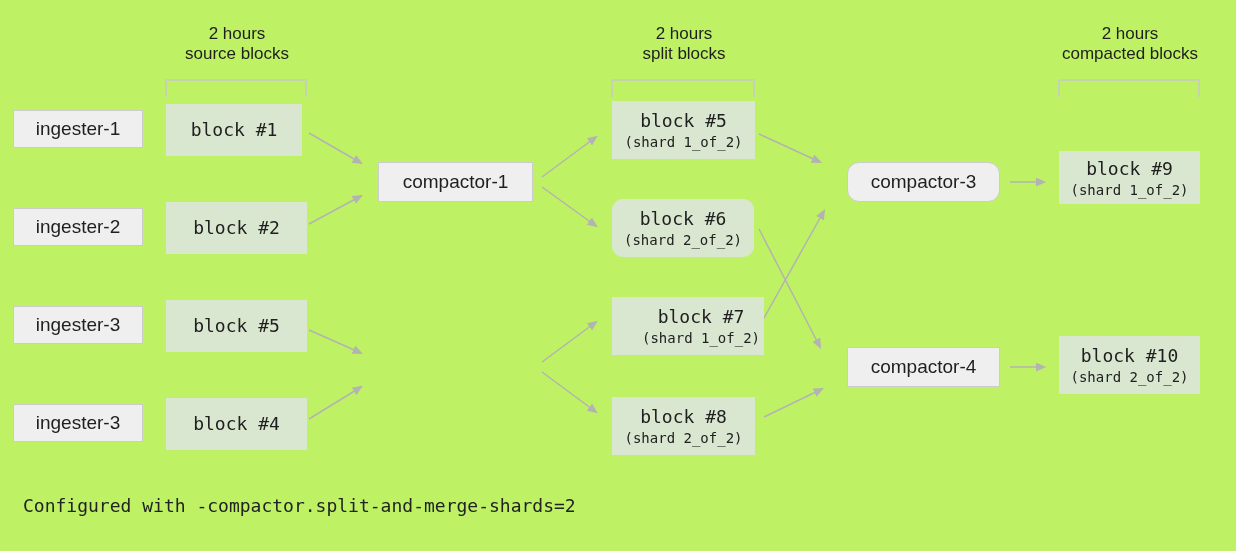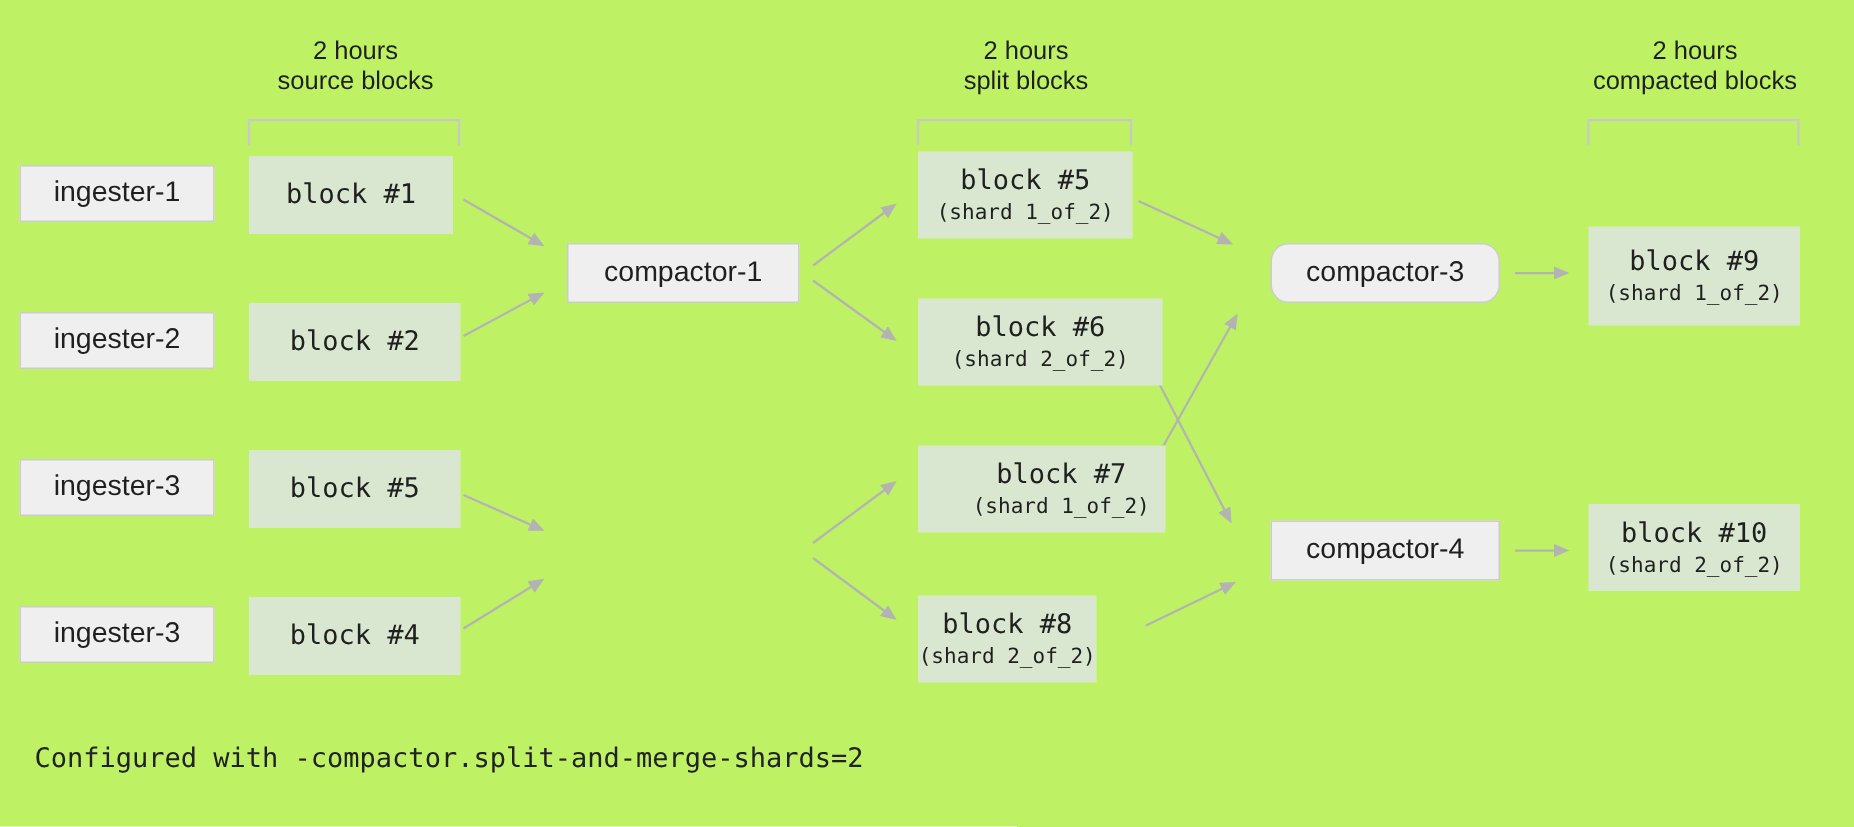--- a/index.html
+++ b/index.html
@@ -134,37 +134,37 @@
   <div class="green-block" style="left:166px; top:398px; width:141px; height:52px;">
     <div class="blabel">block #4</div>
   </div>
 
   <div class="gray-node" style="left:378px; top:162px; width:155px; height:40px;">compactor-1</div>
 
   <div class="green-block" style="left:612px; top:101px; width:143px; height:58px;">
     <div class="blabel">block #5</div>
     <div class="bshard">(shard 1_of_2)</div>
   </div>
-  <div class="green-block" style="left:612px; top:199px; width:163px; height:58px;">
+  <div class="green-block" style="left:612px; top:199px; width:142px; height:58px;border-radius:11px;">
     <div class="blabel">block #6</div>
     <div class="bshard">(shard 2_of_2)</div>
   </div>
-  <div class="green-block" style="left:612px; top:297px; width:165px; height:58px;padding-left:26px;">
+  <div class="green-block" style="left:612px; top:297px; width:152px; height:58px;padding-left:26px;">
     <div class="blabel">block #7</div>
     <div class="bshard">(shard 1_of_2)</div>
   </div>
-  <div class="green-block" style="left:612px; top:397px; width:119px; height:58px;">
+  <div class="green-block" style="left:612px; top:397px; width:143px; height:58px;">
     <div class="blabel">block #8</div>
     <div class="bshard">(shard 2_of_2)</div>
   </div>
 
   <div class="gray-node" style="left:847px; top:162px; width:153px; height:40px;border-radius:12px;">compactor-3</div>
   <div class="gray-node" style="left:847px; top:347px; width:153px; height:40px;">compactor-4</div>
 
-  <div class="green-block" style="left:1059px; top:151px; width:141px; height:66px;text-align:center;">
+  <div class="green-block" style="left:1059px; top:151px; width:141px; height:53px;text-align:center;">
     <div class="blabel">block #9</div>
     <div class="bshard">(shard 1_of_2)</div>
   </div>
   <div class="green-block" style="left:1059px; top:336px; width:141px; height:58px;align-items:center;">
     <div class="blabel">block #10</div>
     <div class="bshard">(shard 2_of_2)</div>
   </div>
 
   <div class="caption">Configured with -compactor.split-and-merge-shards=2</div>
 

